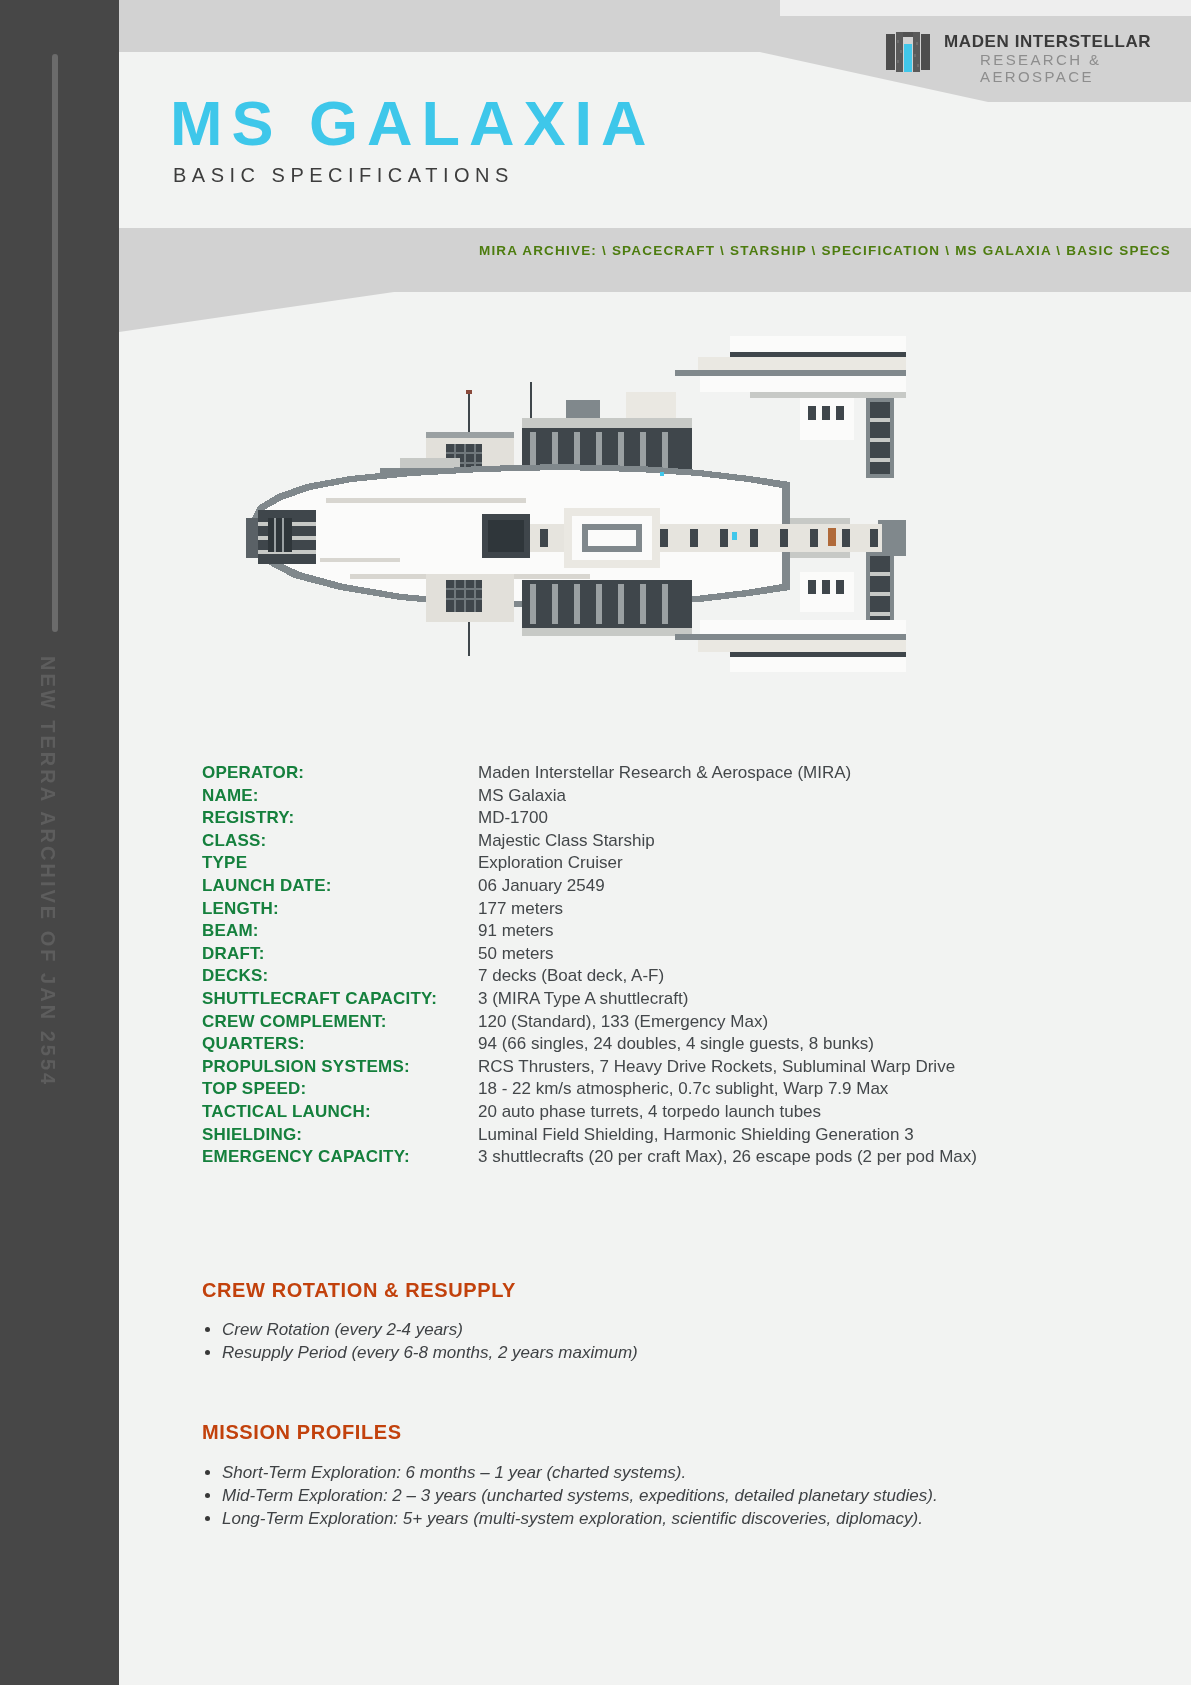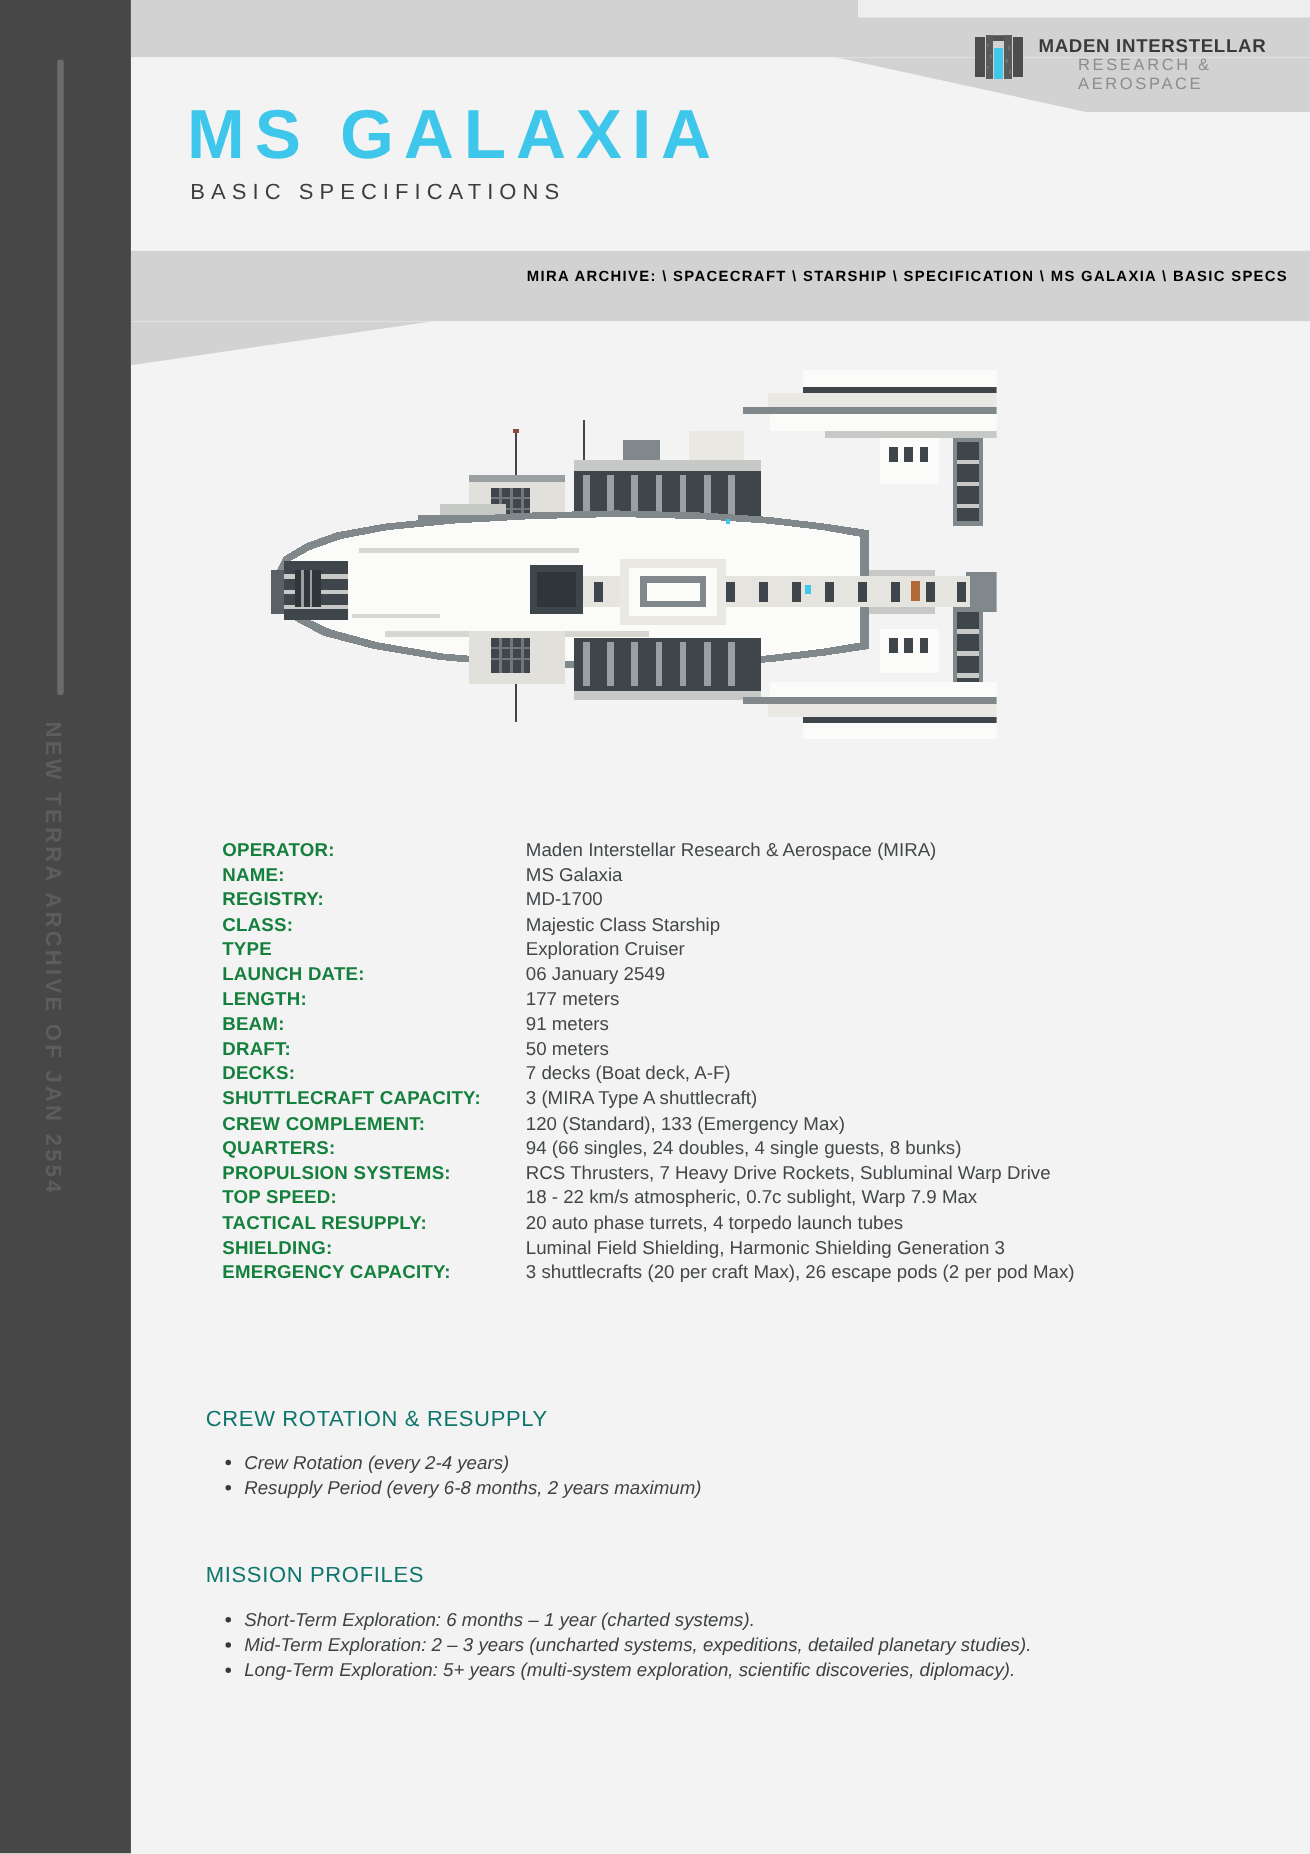--- a/index.html
+++ b/index.html
@@ -38,33 +38,33 @@
     font-size:20px;font-weight:400;letter-spacing:5.5px;color:#3d3d3d;white-space:nowrap;
   }
   
   .band-crumb{position:absolute;left:119px;right:0;top:228px;height:64px;background:#d2d2d2;}
   .band-crumb-ext{
     position:absolute;left:119px;top:292px;width:275px;height:40px;background:#d2d2d2;
     clip-path:polygon(0 0, 100% 0, 0 100%);
   }
   .breadcrumb{
     position:absolute;left:400px;right:20px;top:243px;text-align:right;
-    font-size:13.5px;font-weight:700;letter-spacing:1.2px;color:#000000;white-space:nowrap;
+    font-size:13.5px;font-weight:700;letter-spacing:1.2px;color:#4d7c0f;white-space:nowrap;
   }
   
   .ship{position:absolute;left:230px;top:322px;width:676px;height:368px;}
   
   .spec-table{position:absolute;left:202px;top:762px;width:950px;}
   .spec-row{display:grid;grid-template-columns:276px 1fr;line-height:22.6px;font-size:17px;}
   .spec-label{font-weight:700;color:#15803d;letter-spacing:0.2px;}
   .spec-value{font-weight:400;color:#43474a;}
   
   .section-heading{
-    position:absolute;left:187px;
-    font-size:20px;font-weight:400;letter-spacing:0.6px;color:#0f766e;white-space:nowrap;
+    position:absolute;left:202px;
+    font-size:20px;font-weight:700;letter-spacing:0.6px;color:#c2410c;white-space:nowrap;
   }
   .heading-crew{top:1279px;}
   .heading-mission{top:1421px;}
   .bullets{position:absolute;left:194px;margin:0;padding:0;list-style:none;font-style:italic;}
   .bullets-crew{top:1318px;}
   .bullets-mission{top:1461px;}
   .bullets li{
     position:relative;padding-left:28px;line-height:23px;font-size:17px;color:#3f4245;white-space:nowrap;
   }
   .bullets li::before{
@@ -291,21 +291,21 @@
     </div>
   <div class="spec-row">
       <span class="spec-label">PROPULSION SYSTEMS:</span>
       <span class="spec-value">RCS Thrusters, 7 Heavy Drive Rockets, Subluminal Warp Drive</span>
     </div>
   <div class="spec-row">
       <span class="spec-label">TOP SPEED:</span>
       <span class="spec-value">18 - 22 km/s atmospheric, 0.7c sublight, Warp 7.9 Max</span>
     </div>
   <div class="spec-row">
-      <span class="spec-label">TACTICAL RESUPPLY:</span>
+      <span class="spec-label">TACTICAL LAUNCH:</span>
       <span class="spec-value">20 auto phase turrets, 4 torpedo launch tubes</span>
     </div>
   <div class="spec-row">
       <span class="spec-label">SHIELDING:</span>
       <span class="spec-value">Luminal Field Shielding, Harmonic Shielding Generation 3</span>
     </div>
   <div class="spec-row">
       <span class="spec-label">EMERGENCY CAPACITY:</span>
       <span class="spec-value">3 shuttlecrafts (20 per craft Max), 26 escape pods (2 per pod Max)</span>
     </div>

